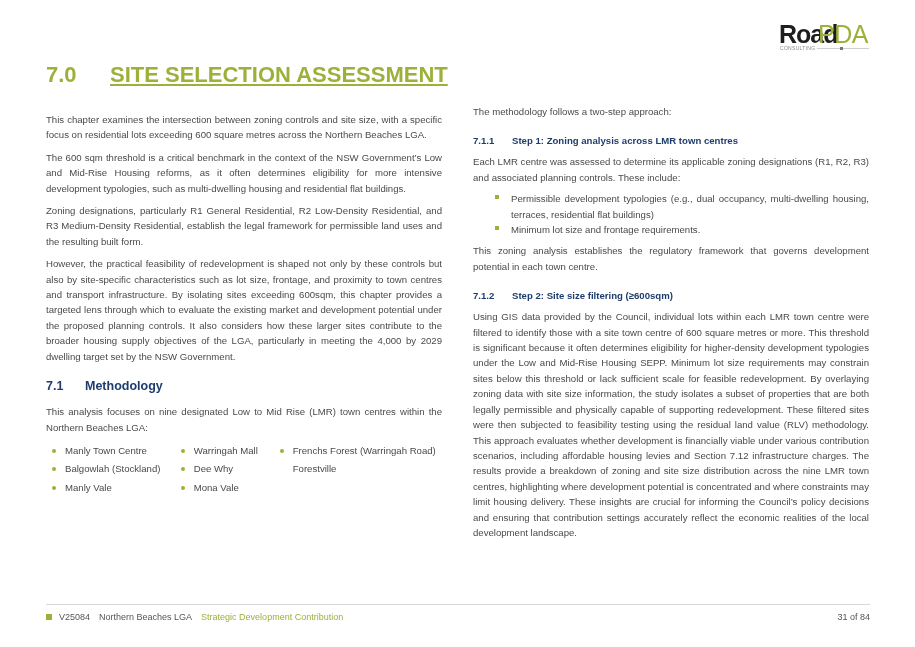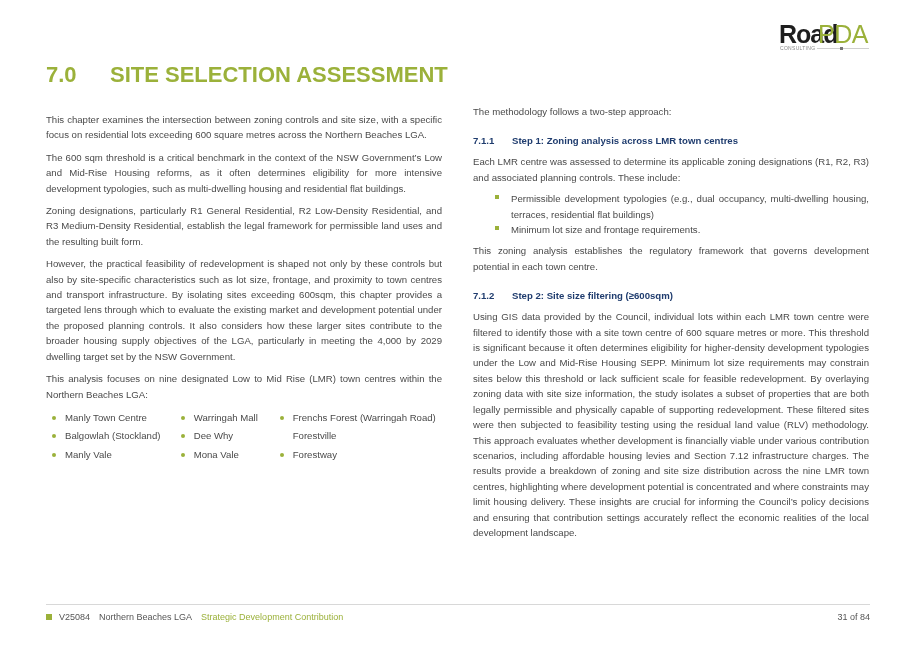--- a/index.html
+++ b/index.html
@@ -6,21 +6,21 @@
     html, body { width: 915px; height: 647px; background: #ffffff; overflow: hidden; }
     body { position: relative; font-family: "Liberation Sans", sans-serif; color: #4a4a4a; }
 
     .logo { position: absolute; left: 779px; top: 22px; width: 92px; height: 30px; }
     .logo .hill { position: absolute; left: 0; top: 0; font-family: "Liberation Sans", sans-serif; font-weight: bold; font-size: 25px; color: #1e1e1e; letter-spacing: -1px; line-height: 25px; }
     .logo .pda { position: absolute; left: 39px; top: 0; font-family: "Liberation Sans", sans-serif; font-size: 25px; color: #9bb13a; letter-spacing: -0.5px; line-height: 25px; }
     .logo .consulting { position: absolute; left: 1px; top: 23px; font-size: 5px; color: #888; letter-spacing: 0.3px; }
     .logo .logo-line { position: absolute; left: 38px; top: 26px; width: 52px; height: 1px; background: #cfcfcf; }
     .logo .logo-dot { position: absolute; left: 61px; top: 25px; width: 3px; height: 3px; background: #777; }
 
-    .chapter-title { position: absolute; left: 46px; top: 62px; font-family: "Liberation Sans", sans-serif; font-size: 22px; color: #9bb13a; letter-spacing: 0px; white-space: nowrap; }
+    .chapter-title { position: absolute; left: 46px; top: 62px; font-family: "Liberation Sans", sans-serif; font-size: 22px; color: #9bb13a; letter-spacing: 0px; white-space: nowrap; text-decoration: underline; }
     .chapter-title .num { display: inline-block; width: 64px; }
 
     .col { position: absolute; font-size: 9.6px; line-height: 15.4px; color: #4a4a4a; }
     .col-left { left: 46px; top: 112px; width: 396px; }
     .col-right { left: 473px; top: 104px; width: 396px; }
 
     p.body { text-align: justify; margin-bottom: 7px; }
 
     h2.section { font-size: 12.5px; font-weight: bold; color: #1f3c6e; margin-top: 14px; margin-bottom: 10px; line-height: 16px; }
     h2.section .num { display: inline-block; width: 39px; }
@@ -63,37 +63,39 @@
 <h1 class="chapter-title">
   <span class="num">7.0</span><span>SITE SELECTION ASSESSMENT</span>
 </h1>
 
 <div class="col col-left">
   <p class="body">This chapter examines the intersection between zoning controls and site size, with a specific focus on residential lots exceeding 600 square metres across the Northern Beaches LGA.</p>
   <p class="body">The 600 sqm threshold is a critical benchmark in the context of the NSW Government’s Low and Mid-Rise Housing reforms, as it often determines eligibility for more intensive development typologies, such as multi-dwelling housing and residential flat buildings.</p>
   <p class="body">Zoning designations, particularly R1 General Residential, R2 Low-Density Residential, and R3 Medium-Density Residential, establish the legal framework for permissible land uses and the resulting built form.</p>
   <p class="body">However, the practical feasibility of redevelopment is shaped not only by these controls but also by site-specific characteristics such as lot size, frontage, and proximity to town centres and transport infrastructure. By isolating sites exceeding 600sqm, this chapter provides a targeted lens through which to evaluate the existing market and development potential under the proposed planning controls. It also considers how these larger sites contribute to the broader housing supply objectives of the LGA, particularly in meeting the 4,000 by 2029 dwelling target set by the NSW Government.</p>
 
+  <h2 class="section">
+    <span class="num">7.1</span><span>Methodology</span>
+  </h2>
   <p class="body">This analysis focuses on nine designated Low to Mid Rise (LMR) town centres within the Northern Beaches LGA:</p>
 
   <div class="centres">
     <ul class="c1">
       <li><span class="dot"></span><span>Manly Town Centre</span></li>
       <li><span class="dot"></span><span>Balgowlah (Stockland)</span></li>
       <li><span class="dot"></span><span>Manly Vale</span></li>
     </ul>
     <ul class="c2">
       <li><span class="dot"></span><span>Warringah Mall</span></li>
       <li><span class="dot"></span><span>Dee Why</span></li>
       <li><span class="dot"></span><span>Mona Vale</span></li>
     </ul>
     <ul class="c3">
       <li><span class="dot"></span><span>Frenchs Forest (Warringah Road)</span></li>
       <li class="nobullet"><span>Forestville</span></li>
-      <li><span class="dot"></span><span>Forestway</span></li>
     </ul>
   </div>
 </div>
 
 <div class="col col-right">
   <p class="body">The methodology follows a two-step approach:</p>
 
   <h3 class="subsection">
     <span class="num">7.1.1</span><span>Step 1: Zoning analysis across LMR town centres</span>
   </h3>

